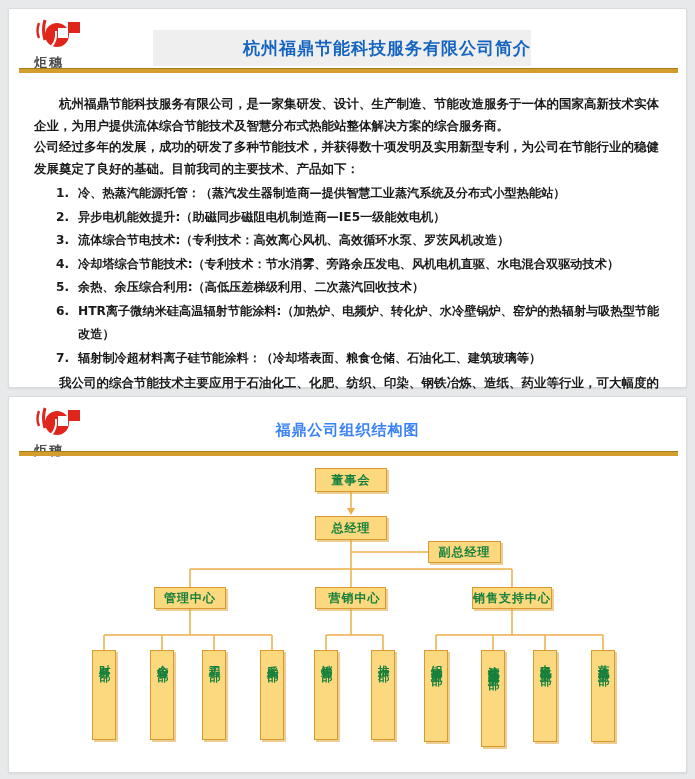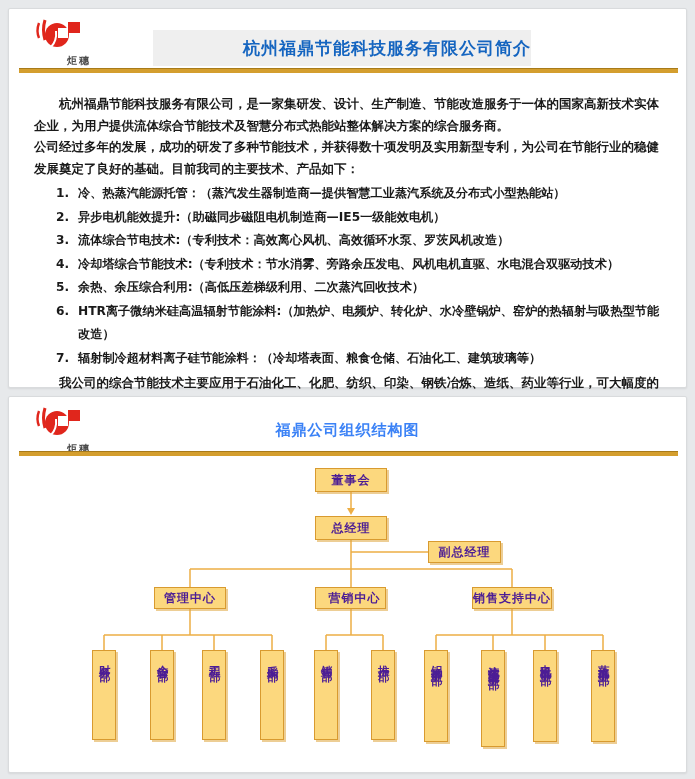--- a/index.html
+++ b/index.html
@@ -16,21 +16,21 @@
     box-sizing:border-box;
   }
   #card1{top:8px;height:380px;}
   #card2{top:396px;height:377px;}
 
   
   .logo{position:absolute;left:22px;top:8px;width:60px;height:52px;}
   .logo svg{display:block;}
   .logo .brand{
     display:block;margin-top:1px;margin-left:3px;
-    font-size:10px;font-weight:bold;color:#4a4a4a;letter-spacing:2px;text-align:right;
+    font-size:13px;font-weight:bold;color:#4a4a4a;letter-spacing:2px;
   }
 
   
   .title1-block{
     position:absolute;left:144px;top:21px;width:378px;height:36px;
     background:#efefef;display:flex;align-items:center;
   }
   .title1-block .t{
     width:100%;text-align:right;
     font-size:17px;font-weight:bold;color:#1565c0;letter-spacing:1px;
@@ -61,21 +61,21 @@
   ol.tech-list .num{width:22px;flex:0 0 22px;}
   .closing{margin-top:2px;}
 
   
   .org-wrap{position:absolute;left:0;top:0;width:679px;height:377px;}
   .org-wrap svg.lines{position:absolute;left:0;top:0;}
   .node{
     position:absolute;box-sizing:border-box;
     background:#fcd87e;border:1.6px solid #d89a2f;
     box-shadow:2px 2px 0 rgba(222,166,62,.55);
-    color:#4c1d95;font-size:12px;font-weight:600;
+    color:#15803d;font-size:12px;font-weight:600;
     display:flex;align-items:center;justify-content:center;
     letter-spacing:1px;
   }
   .node.v{
     writing-mode:vertical-rl;text-orientation:upright;
     justify-content:flex-start;padding-top:5px;letter-spacing:2px;
     font-size:11.5px;line-height:1;
   }
   .n-board{left:306px;top:71px;width:72px;height:24px;}
   .n-gm{left:306px;top:119px;width:72px;height:24px;}

